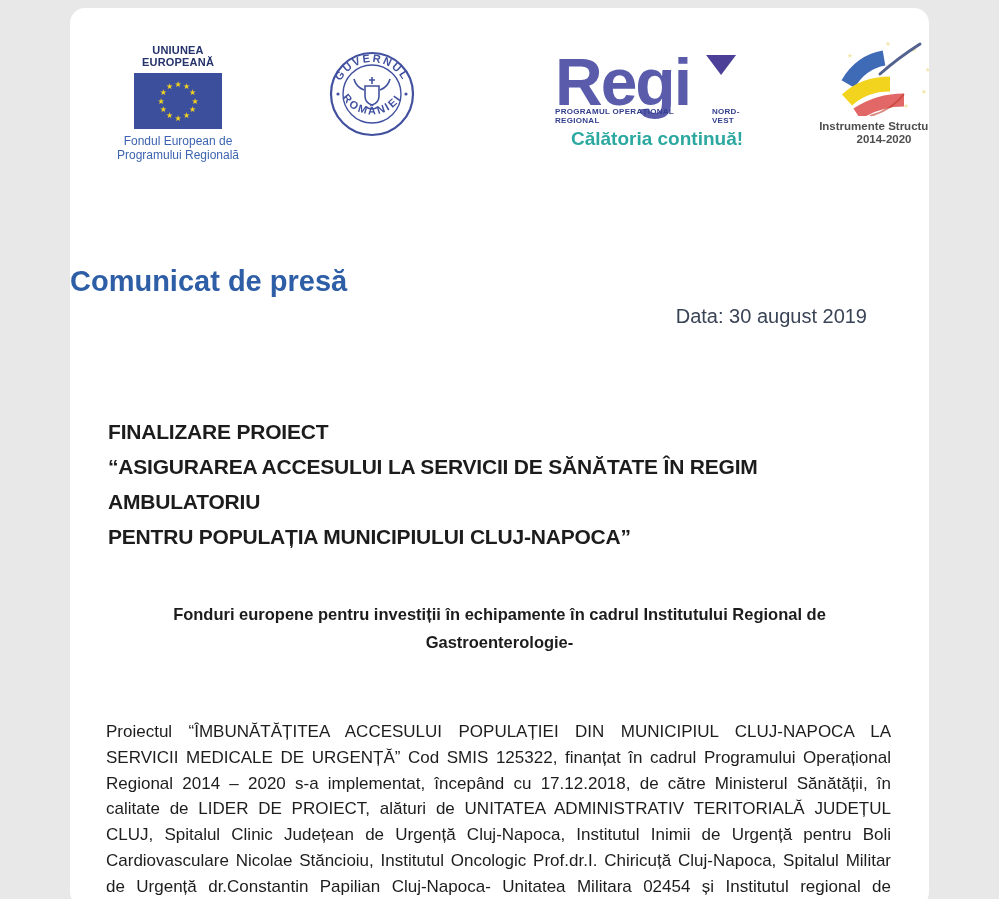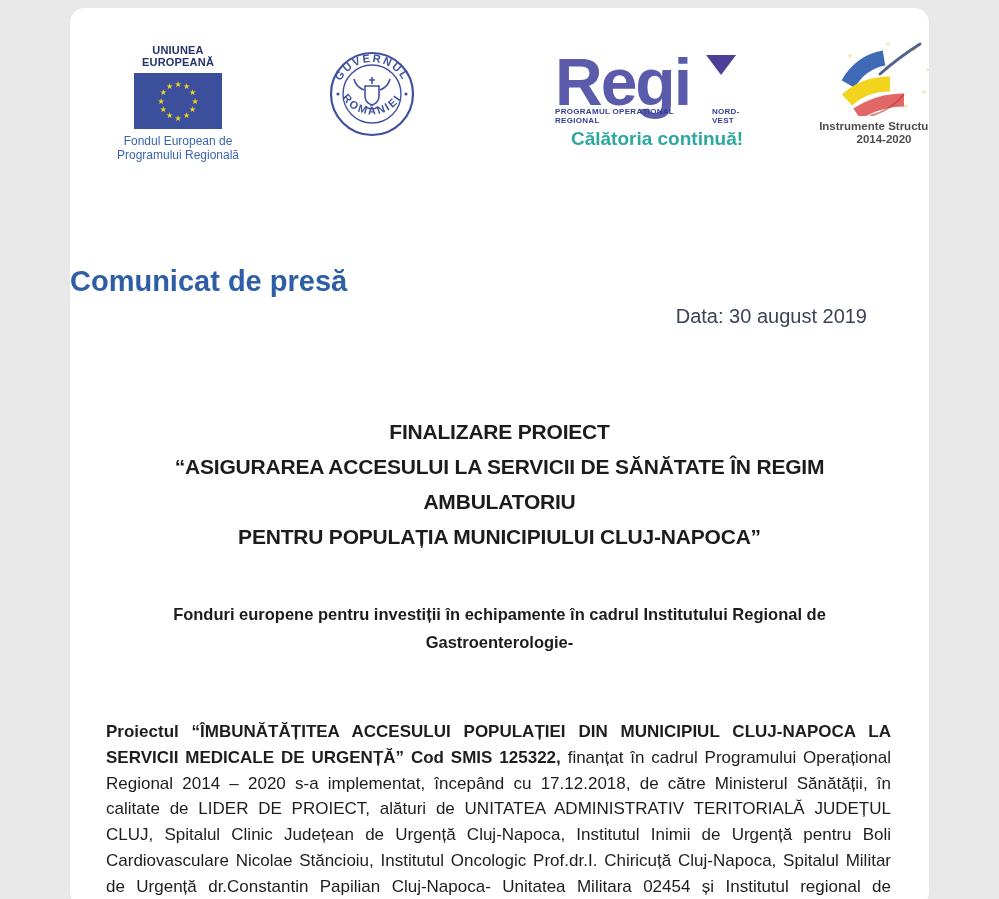--- a/index.html
+++ b/index.html
@@ -67,34 +67,34 @@
     position:absolute; top:257px; left:0; width:100%;
     text-align:left; font-size:29px; font-weight:bold;
     color:var(--blue_title);
   }
   .doc-date {
     position:absolute; top:297px; right:62px;
     font-size:20px; color:var(--date_color);
   }
   .heading {
     position:absolute; top:406px; left:38px; right:38px;
-    text-align:center; font-weight:bold; font-size:21px;
+    text-align:left; font-weight:bold; font-size:21px;
     line-height:35px; color:#1c1c1c; letter-spacing:-.2px;
   }
   .subtitle {
     position:absolute; top:592px; left:58px; right:58px;
     text-align:center; font-weight:bold; font-size:16.5px;
     line-height:28px; color:#1c1c1c;
   }
   .body-par {
     position:absolute; top:711px; left:36px; right:38px;
     font-size:17px; line-height:25.8px; text-align:justify;
     word-spacing:1.5px; color:var(--text_black); margin:0;
   }
-  .body-par strong { font-weight:bold; }
+  .body-par strong { font-weight:normal; }
 </style>
 </head>
 <body>
 
 <div class="page">
 
   <div class="eu-logo">
     <div class="eu-title">UNIUNEA EUROPEANĂ</div>
     <svg class="eu-flag" width="88" height="56" viewBox="0 0 88 56">
       <rect x="0" y="0" width="88" height="56" style="fill:var(--eu_flag_blue)"></rect>

